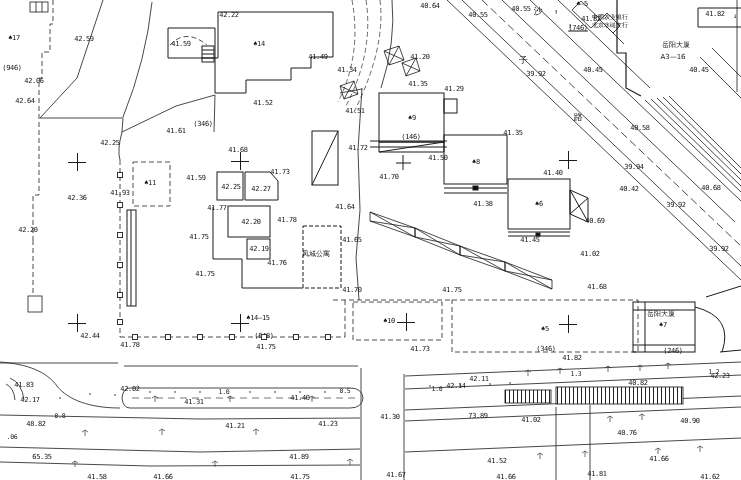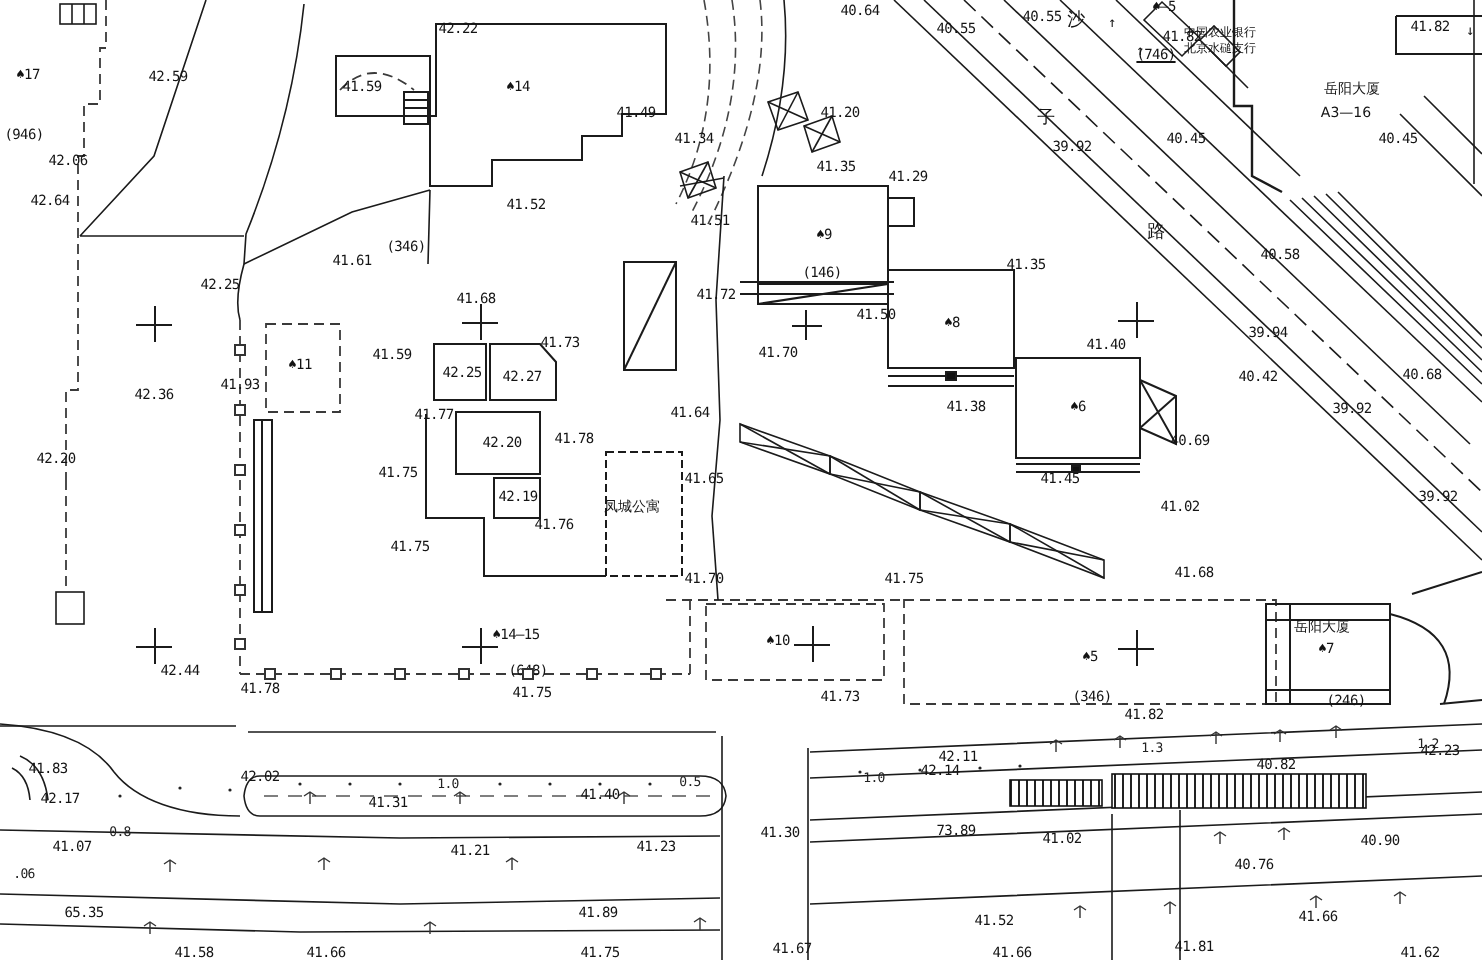--- a/index.html
+++ b/index.html
@@ -313,35 +313,35 @@
       <span class="ann e" style="left: 720px; top: 376px;">42.23</span>
       <span class="ann e" style="left: 638px; top: 383px;">40.82</span>
       <span class="ann e" style="left: 30px; top: 352px; margin-top: 48px;">42.17</span>
       <span class="ann e" style="left: 90px; top: 336px;">42.44</span>
       <span class="ann e" style="left: 130px; top: 345px;">41.78</span>
       <span class="ann e" style="left: 24px; top: 385px;">41.83</span>
       <span class="ann e" style="left: 130px; top: 389px;">42.02</span>
       <span class="ann d" style="left: 60px; top: 416px;">0.8</span>
       <span class="ann d" style="left: 224px; top: 392px;">1.0</span>
       <span class="ann e" style="left: 194px; top: 402px;">41.31</span>
-      <span class="ann e" style="left: 36px; top: 424px;">41.07</span>
+      <span class="ann e" style="left: 36px; top: 424px;">48.82</span>
       <span class="ann d" style="left: 12px; top: 437px;">.06</span>
       <span class="ann e" style="left: 235px; top: 426px;">41.21</span>
       <span class="ann e" style="left: 42px; top: 457px;">65.35</span>
       <span class="ann e" style="left: 97px; top: 477px;">41.58</span>
       <span class="ann e" style="left: 163px; top: 477px;">41.66</span>
       <span class="ann e" style="left: 300px; top: 477px;">41.75</span>
       <span class="ann e" style="left: 299px; top: 457px;">41.89</span>
       <span class="ann d" style="left: 345px; top: 391px;">0.5</span>
       <span class="ann e" style="left: 300px; top: 398px;">41.40</span>
       <span class="ann e" style="left: 390px; top: 417px;">41.30</span>
       <span class="ann e" style="left: 328px; top: 424px;">41.23</span>
       <span class="ann e" style="left: 478px; top: 416px;">73.89</span>
       <span class="ann d" style="left: 437px; top: 389px;">1.0</span>
-      <span class="ann e" style="left: 470px; top: 386px; text-align: right;">42.14</span>
+      <span class="ann e" style="left: 456px; top: 386px; text-align: right;">42.14</span>
       <span class="ann e" style="left: 479px; top: 379px;">42.11</span>
       <span class="ann d" style="left: 576px; top: 374px;">1.3</span>
       <span class="ann d" style="left: 674px; top: 372px; margin-left: 40px;">1.2</span>
       <span class="ann e" style="left: 531px; top: 420px;">41.02</span>
       <span class="ann e" style="left: 690px; top: 421px;">40.90</span>
       <span class="ann e" style="left: 627px; top: 433px;">40.76</span>
       <span class="ann e" style="left: 659px; top: 459px;">41.66</span>
       <span class="ann e" style="left: 497px; top: 461px;">41.52</span>
       <span class="ann e" style="left: 396px; top: 475px;">41.67</span>
       <span class="ann e" style="left: 506px; top: 477px;">41.66</span>

